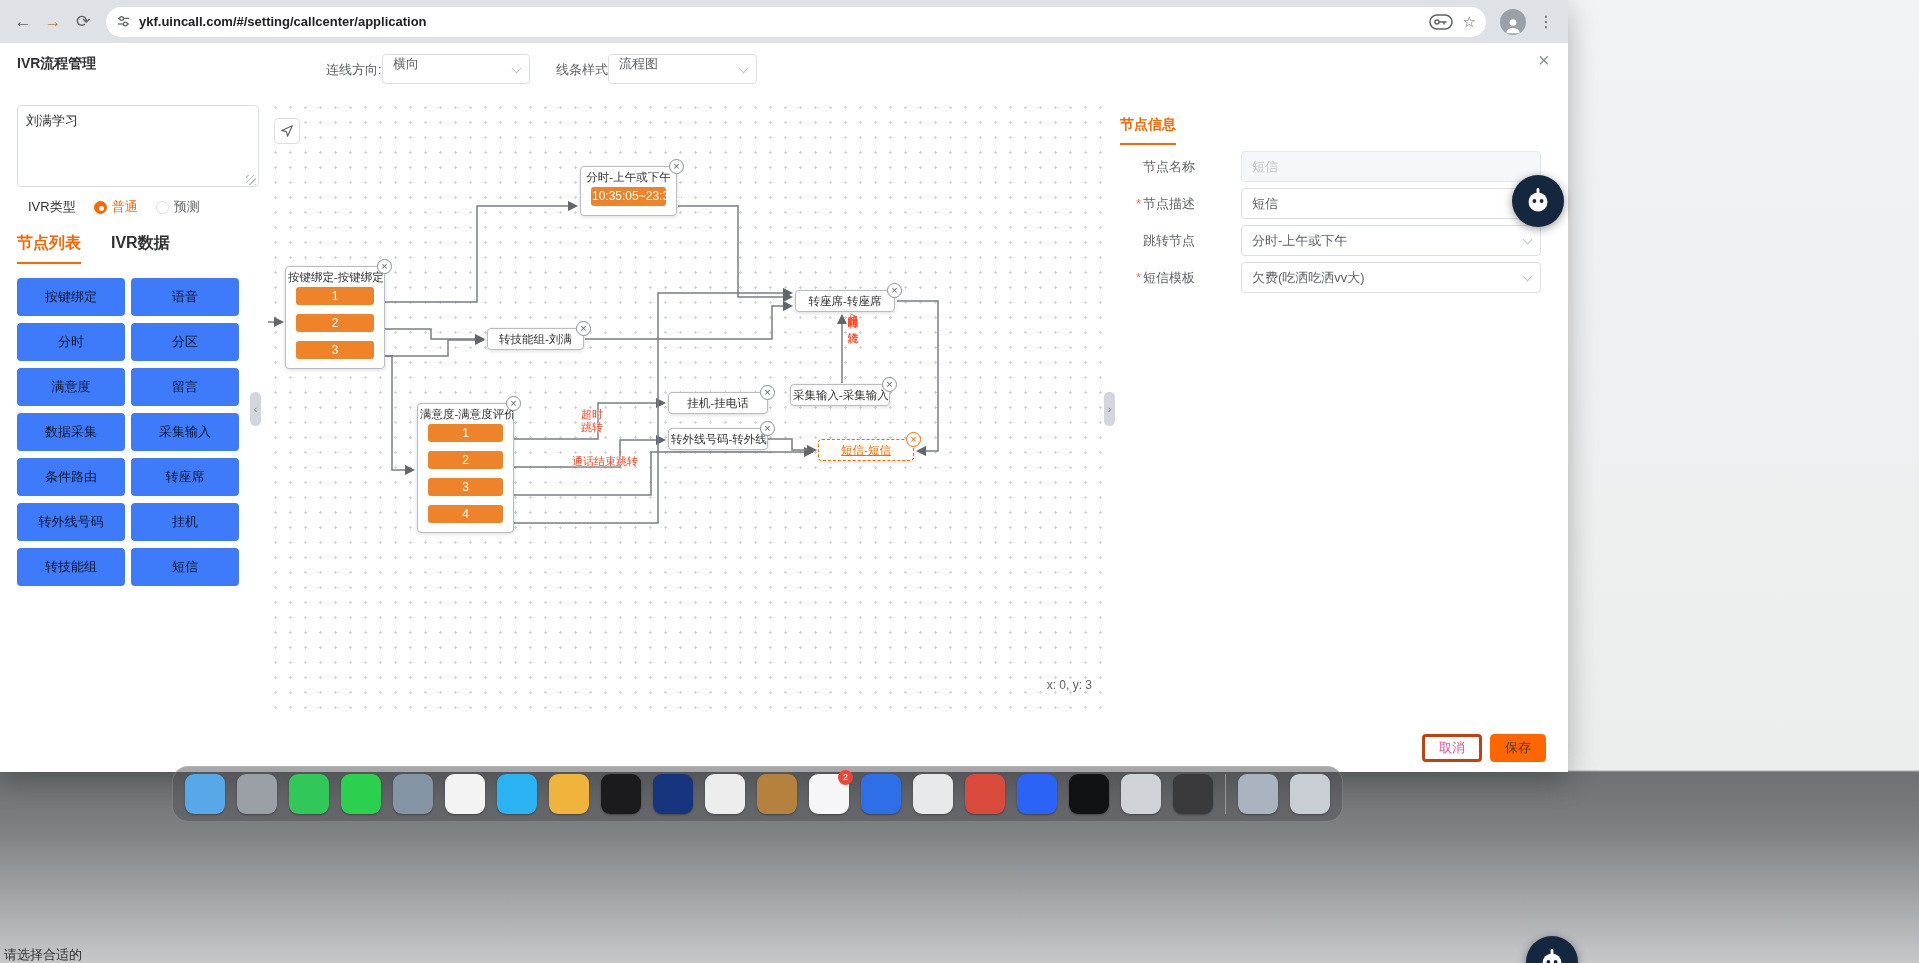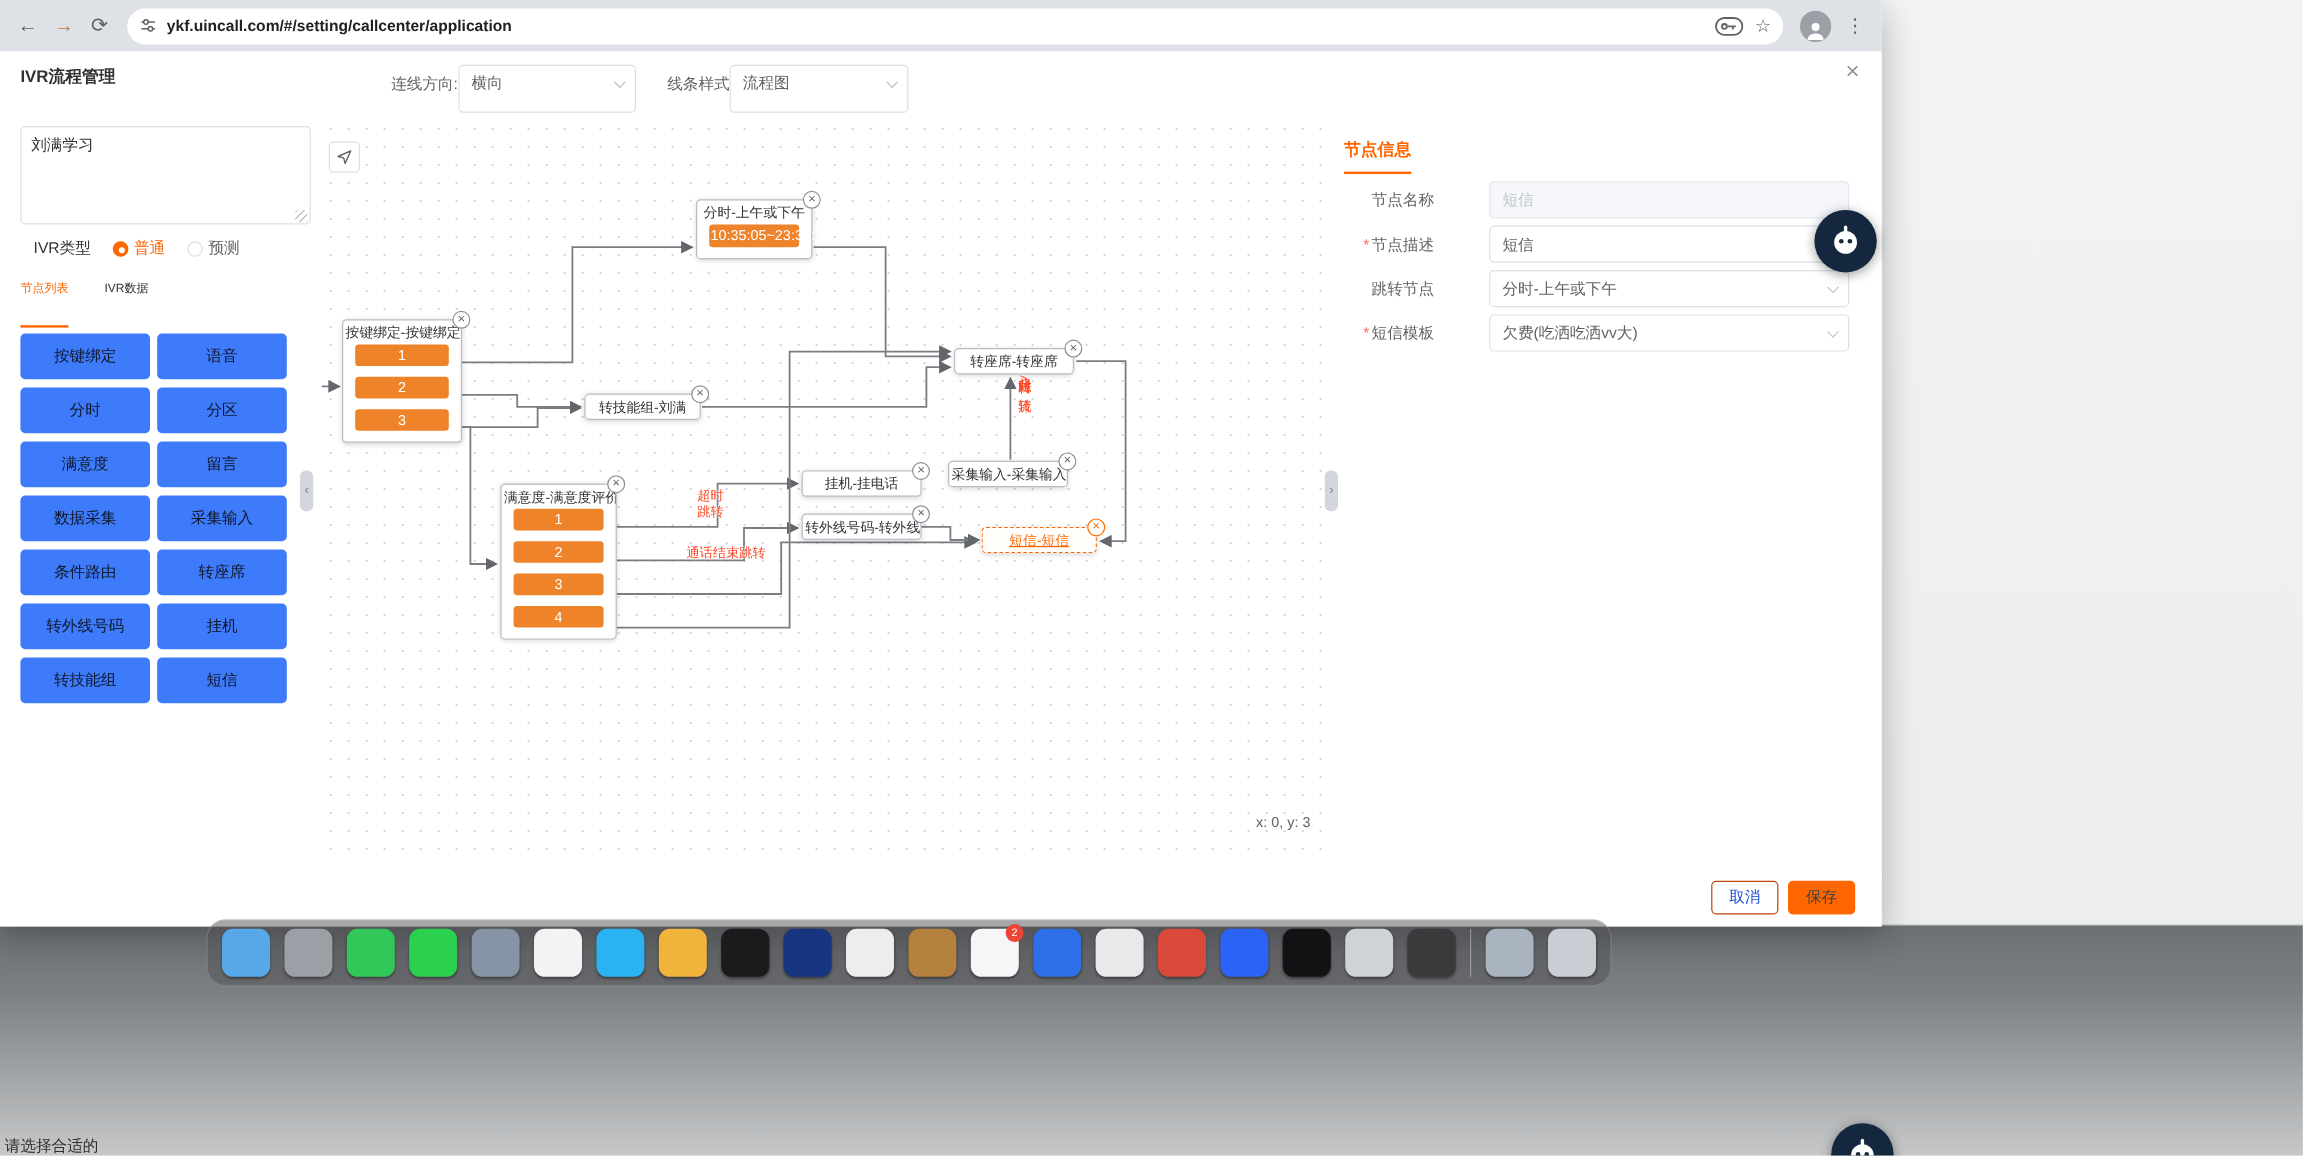--- a/index.html
+++ b/index.html
@@ -21,41 +21,41 @@
   .addr .star { font-size:15px; color:#5f6368; margin-left:10px; }
   .avatar { width:26px; height:26px; border-radius:50%; background:#9aa0a6; display:flex; align-items:flex-end;
     justify-content:center; overflow:hidden; flex:0 0 auto; margin-left:6px; }
   .dots { width:24px; height:26px; display:flex; align-items:center; justify-content:center;
     font-size:16px; color:#5f6368; margin-left:8px; flex:0 0 auto; }
 
   
   .page { position:absolute; left:0; top:43px; right:0; bottom:0; background:#fff; }
   .page-title { position:absolute; left:17px; top:12px; font-size:14px; font-weight:bold; color:#303133; }
   .hdr-label { position:absolute; top:18px; font-size:13px; color:#606266; }
-  .sel { position:absolute; height:40px; border:1px solid #dcdfe6; border-radius:4px; background:#fff;
+  .sel { position:absolute; height:30px; border:1px solid #dcdfe6; border-radius:4px; background:#fff;
     display:flex; align-items:center; padding:0 26px 10px 10px; font-size:13px; color:#606266; cursor:pointer; }
   .chev { position:absolute; right:9px; top:10px; width:7px; height:7px;
     border-right:1.5px solid #c0c4cc; border-bottom:1.5px solid #c0c4cc; transform:rotate(45deg); }
   .page-close { position:absolute; left:1538px; top:6px; font-size:20px; color:#909399; cursor:pointer; }
 
   
   .note-ta { position:absolute; left:17px; top:62px; width:242px; height:82px; border:1px solid #dcdfe6;
     border-radius:4px; padding:6px 8px; font-size:13px; color:#303133; resize:none;
     font-family:"Liberation Sans","DejaVu Sans",sans-serif; }
   .ta-grip { position:absolute; left:246px; top:132px; width:10px; height:10px;
     background:repeating-linear-gradient(315deg,#c0c4cc 0 1px,transparent 1px 4px); }
   .ivr-row { position:absolute; left:28px; top:155px; display:flex; align-items:center; gap:18px; font-size:13px; }
   .radio { display:inline-flex; align-items:center; gap:5px; color:#606266; cursor:pointer; }
   .radio .dot { width:13px; height:13px; border-radius:50%; border:1px solid #dcdfe6; background:#fff; position:relative; }
   .radio.checked { color:#f60; }
   .radio.checked .dot { border-color:#f60; background:#f60; }
   .radio.checked .dot::after { content:""; position:absolute; left:4px; top:4px; width:5px; height:5px;
     border-radius:50%; background:#fff; }
   .tabs { position:absolute; left:17px; top:190px; display:flex; gap:30px; }
-  .tab { font-size:10px; font-weight:normal; color:#303133; padding-bottom:24px; cursor:pointer; }
+  .tab { font-size:16px; font-weight:bold; color:#303133; padding-bottom:8px; cursor:pointer; }
   .tab.active { color:#f60; border-bottom:2px solid #f60; }
   .btn-grid { position:absolute; left:17px; top:235px; display:grid; grid-template-columns:108px 108px; gap:7px 6px; }
   .node-btn { height:38px; background:#3e7bfa; border:none; border-radius:4px; color:#0f172a; font-size:13px;
     cursor:pointer; font-family:inherit; }
 
   
   .flow-canvas { position:absolute; left:268px; top:57px; width:838px; height:612px;
     background-image:radial-gradient(circle,#d4d4d4 1px,transparent 1.2px); background-size:15px 15px; }
   .flow-canvas svg.edges { position:absolute; left:0; top:0; }
   .edge { fill:none; stroke:#7a7d82; stroke-width:1.5; }
@@ -91,21 +91,21 @@
   .req { color:#f56c6c; margin-right:2px; }
   .el-inp { flex:1; height:31px; border:1px solid #dcdfe6; border-radius:4px; background:#fff;
     font-size:13px; color:#606266; padding:0 10px; position:relative; display:flex; align-items:center; }
   input.el-inp { font-family:inherit; outline:none; }
   input.el-inp::placeholder { color:#c0c4cc; }
   .el-inp.disabled { background:#f5f7fa; border-color:#e4e7ed; color:#c0c4cc; }
 
   
   .footer { position:absolute; right:22px; top:691px; display:flex; gap:8px; }
   .btn { height:28px; padding:0 14px; border-radius:4px; font-size:13px; cursor:pointer; font-family:inherit; }
-  .btn.plain { background:#fff; border:1px solid #c2410c; color:#1d4ed8; }
+  .btn.plain { background:#fff; border:3px solid #c2410c; color:#ec4899; }
   .btn.primary { background:#f60; border:1px solid #f60; color:#404040; }
 
   
   .assist { position:absolute; width:52px; height:52px; border-radius:50%; background:#15273f;
     box-shadow:0 2px 10px rgba(0,0,0,.4); display:flex; align-items:center; justify-content:center; cursor:pointer; }
   .assist.top { left:1512px; top:132px; z-index:20; }
   .assist.bottom { left:1526px; top:936px; z-index:60; }
   .dock { position:absolute; left:172px; top:766px; height:56px; border-radius:16px;
     background:rgba(80,80,84,.5); border:1px solid rgba(255,255,255,.18);
     display:flex; align-items:center; padding:0 12px; gap:12px; z-index:55; }

